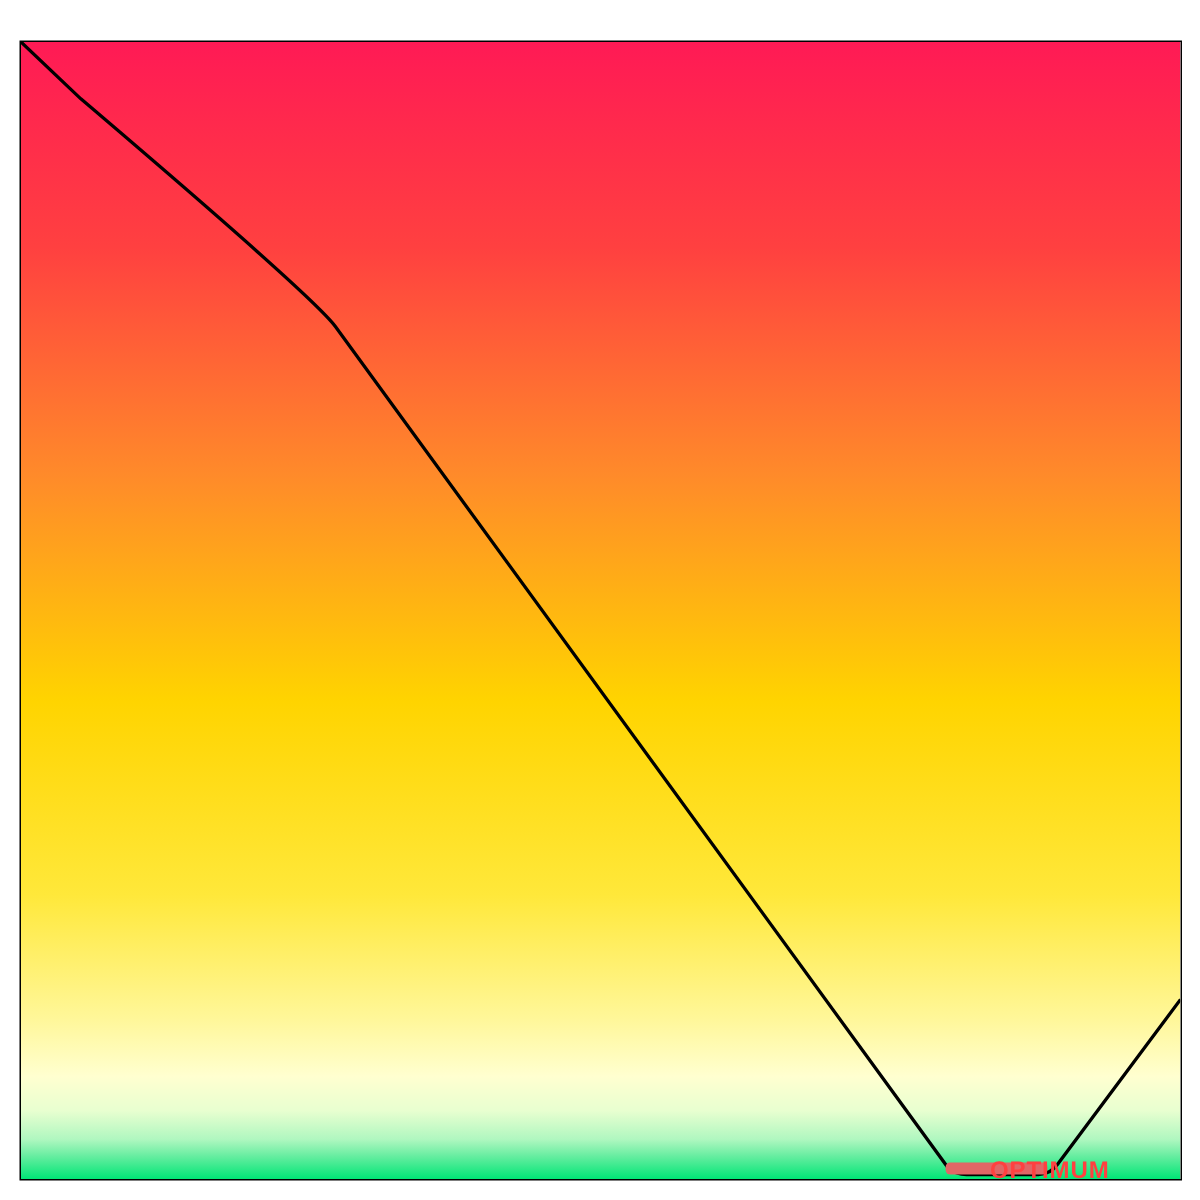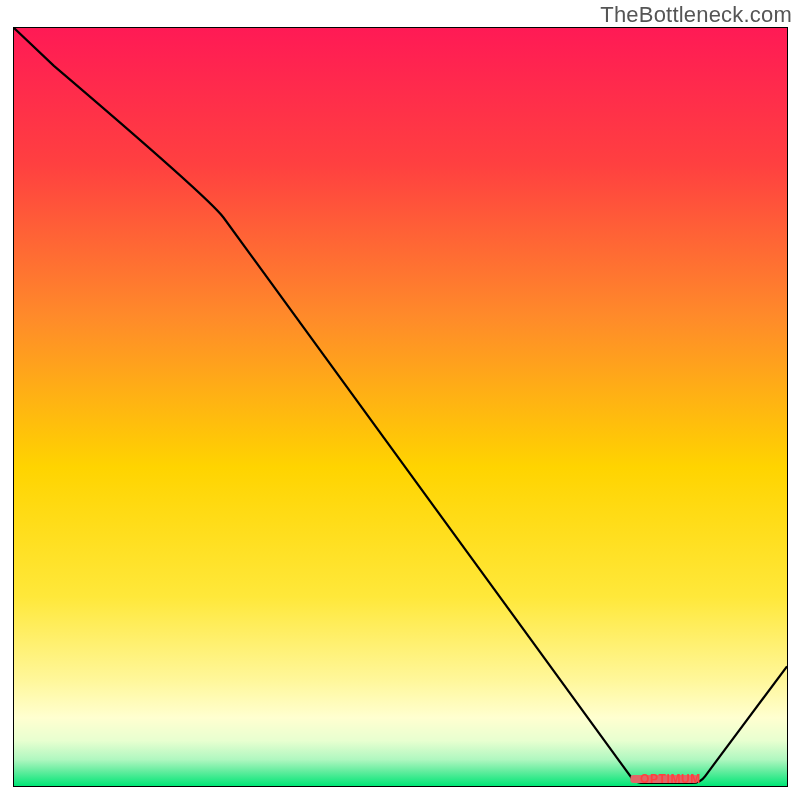--- a/index.html
+++ b/index.html
@@ -37,33 +37,33 @@
     overflow: hidden;
   }
   .plot svg {
     display: block;
     width: 100%;
     height: 100%;
   }
   .optimum-label {
     position: absolute;
     color: #ff4040;
-    font-size: 12px;
+    font-size: 16px;
     font-weight: 700;
     letter-spacing: 0.6px;
     z-index: 30;
     white-space: nowrap;
+    margin-left: 20px;
   }
 </style>
 </head>
 <body>
 
 <div class="stage">
 
-  <div class="watermark">TheBottleneck.com</div>
 
   <div class="plot">
     <svg viewBox="0 0 775 760" preserveAspectRatio="none">
       <defs>
         <linearGradient id="bg-grad" x1="0" y1="0" x2="0" y2="1">
           <stop offset="0%" stop-color="#ff1a55"></stop>
           <stop offset="18%" stop-color="#ff4040"></stop>
           <stop offset="38%" stop-color="#ff8a2a"></stop>
           <stop offset="58%" stop-color="#ffd400"></stop>
           <stop offset="75%" stop-color="#ffe83a"></stop>

